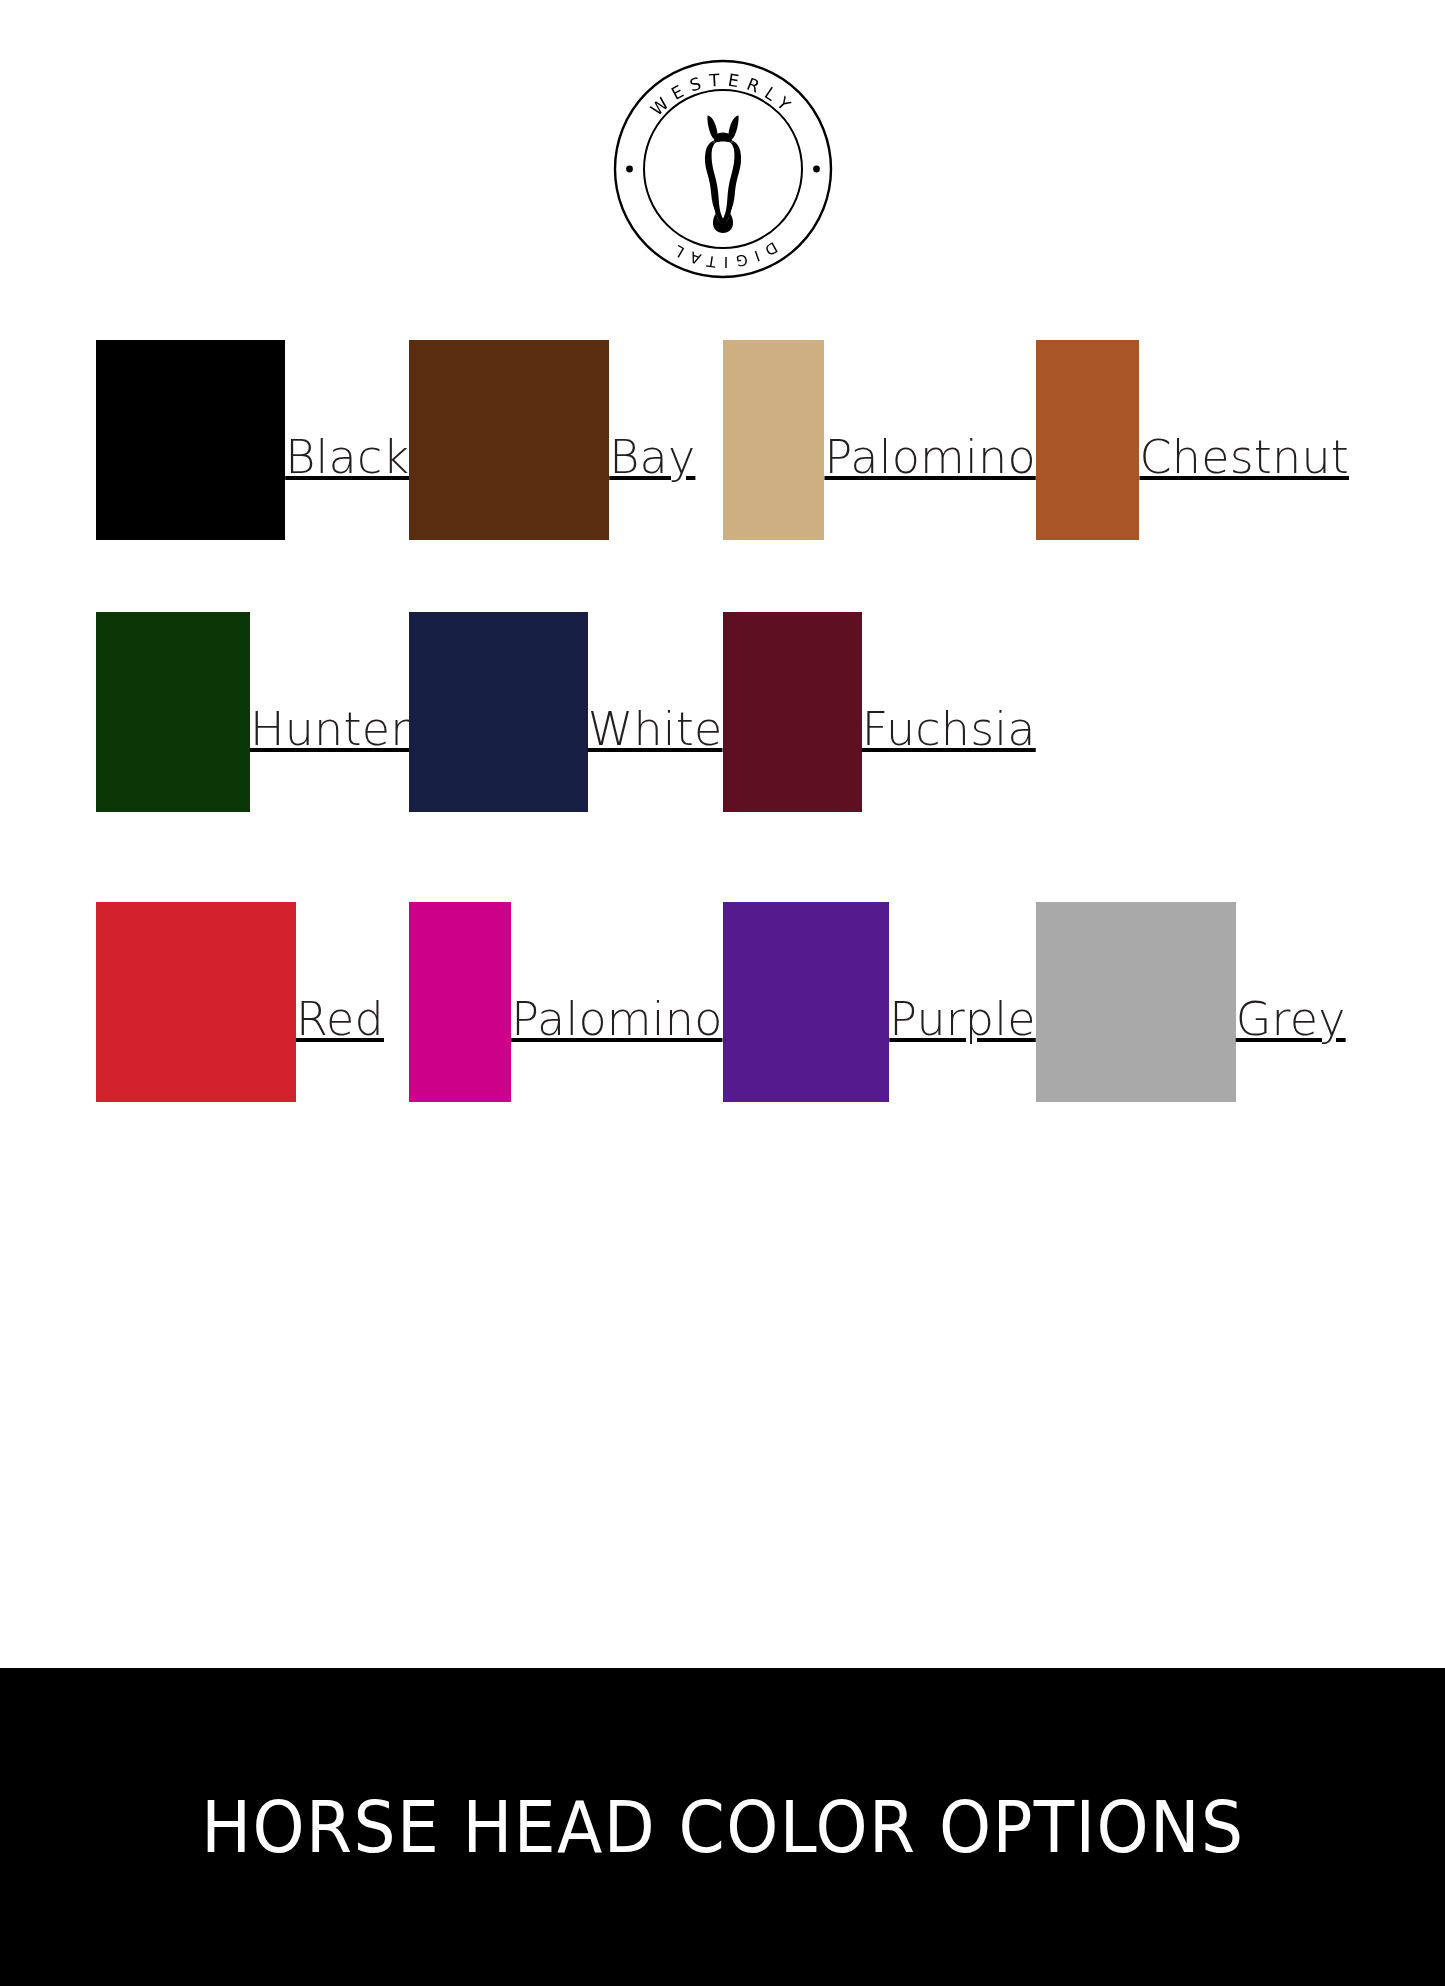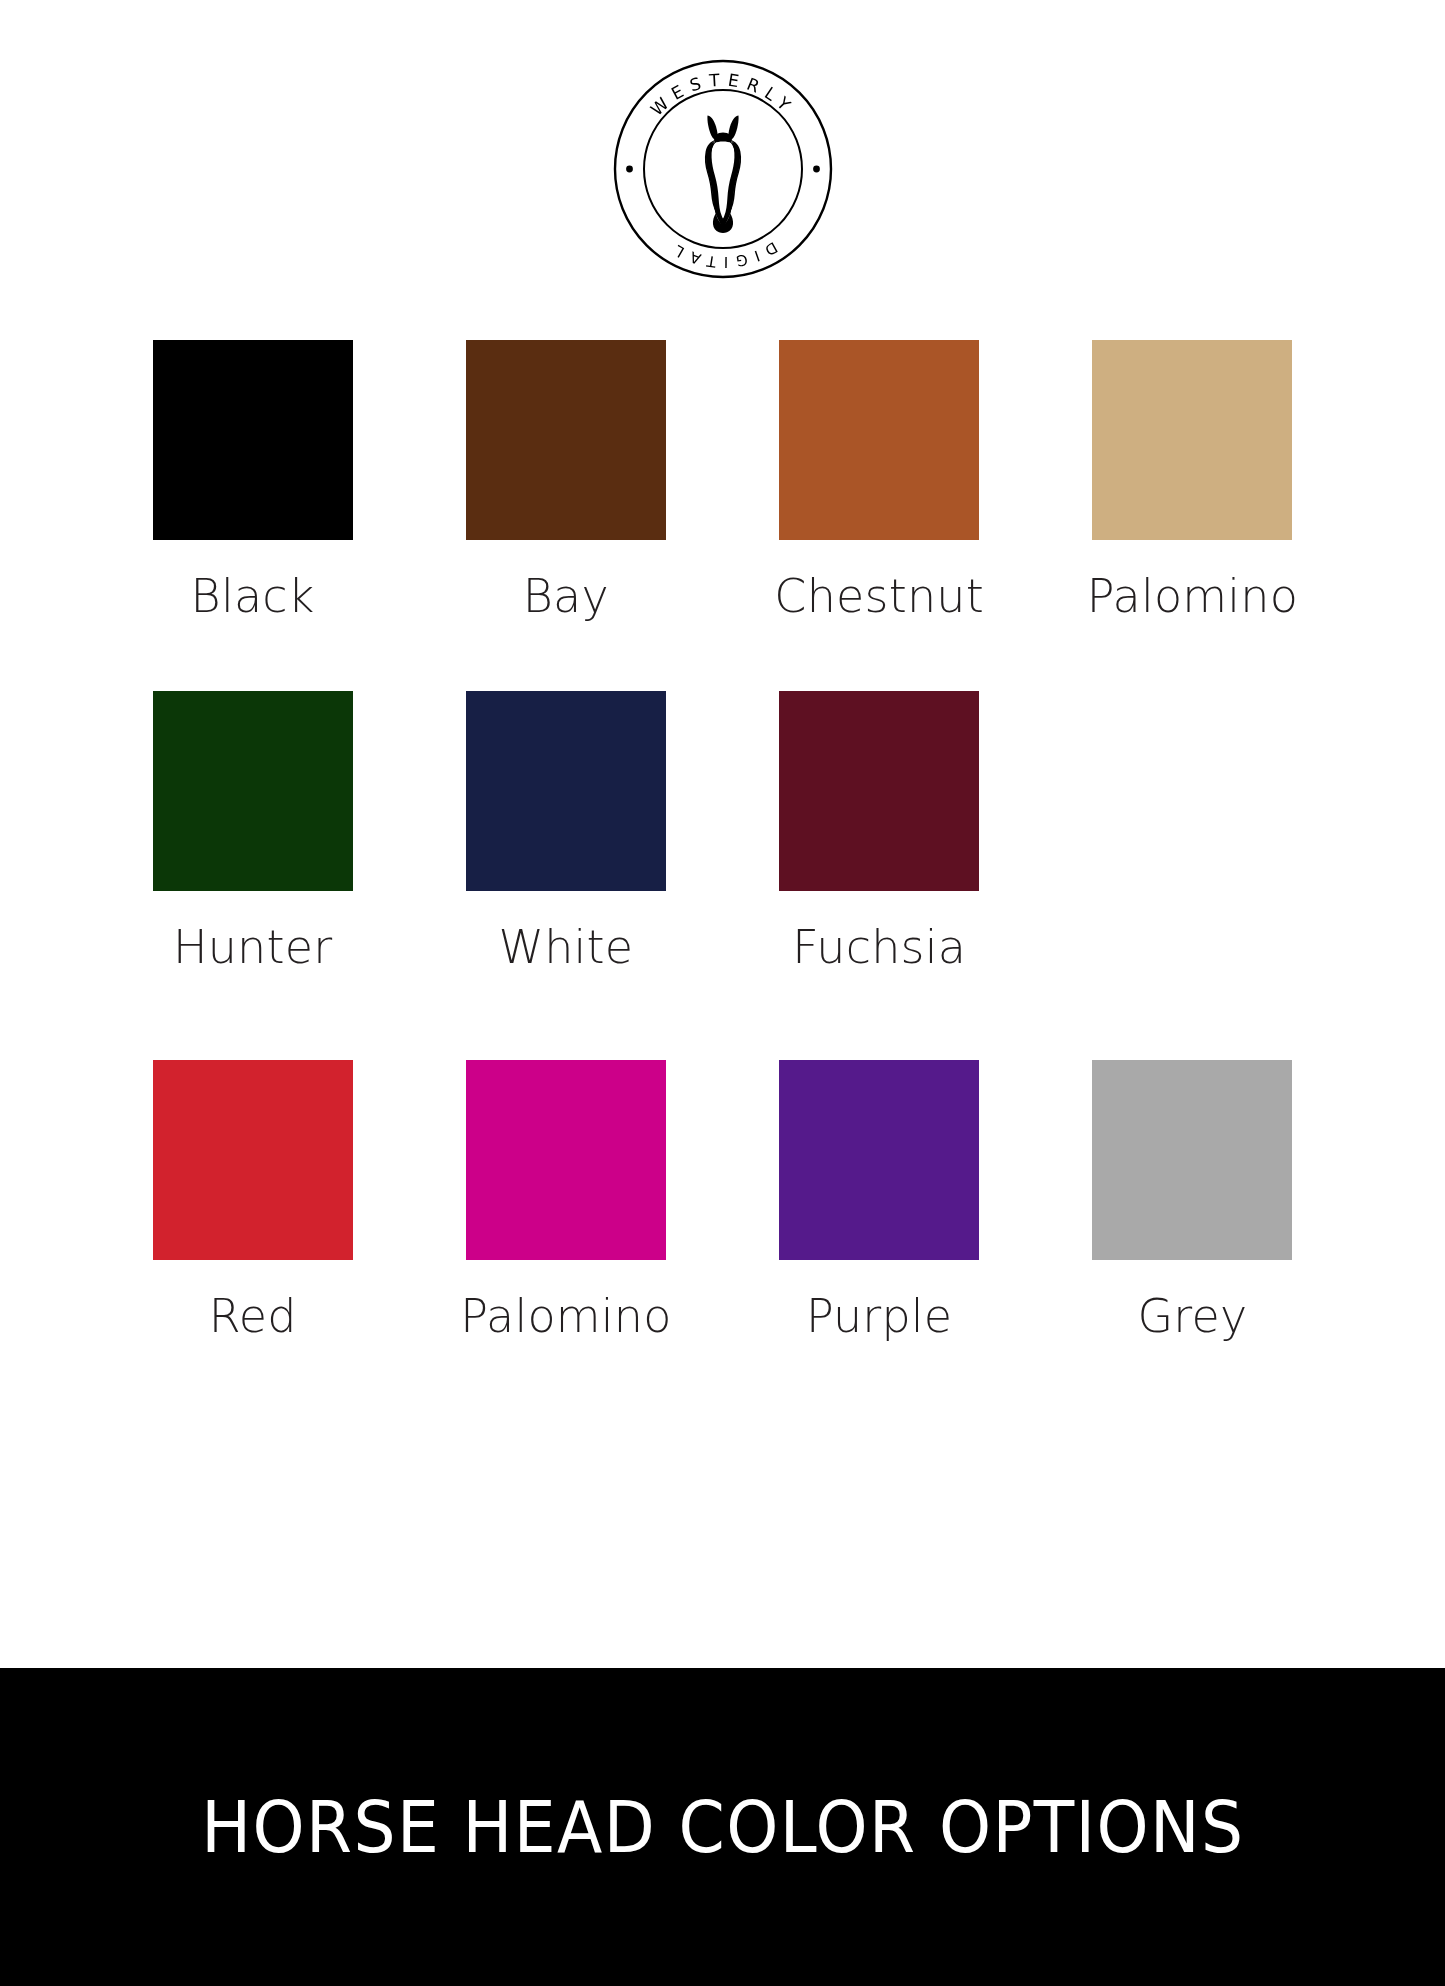--- a/index.html
+++ b/index.html
@@ -43,22 +43,22 @@
     width: 1253px;
   }
   .grid-row {
     display: flex;
     width: 100%;
     margin-bottom: 6px;
   }
   .cell {
     width: 25%;
     display: flex;
-    flex-direction: column;
     align-items: center;
+    text-decoration: underline;
   }
   .swatch {
     width: 200px;
     height: 200px;
     box-sizing: border-box;
   }
   .swatch.bordered {
     border: 7px solid #000000;
   }
   .swatch-label {
@@ -184,26 +184,26 @@
     <div class="grid-row row-gap-1">
       <div class="cell">
         <div class="swatch" style="background:#000000"></div>
         <div class="swatch-label">Black</div>
       </div>
       <div class="cell">
         <div class="swatch" style="background:#5A2D11"></div>
         <div class="swatch-label">Bay</div>
       </div>
       <div class="cell">
+        <div class="swatch" style="background:#CEAF81"></div>
+        <div class="swatch-label">Palomino</div>
+      </div>
+      <div class="cell">
         <div class="swatch" style="background:#AA5527"></div>
         <div class="swatch-label">Chestnut</div>
-      </div>
-      <div class="cell">
-        <div class="swatch" style="background:#CEAF81"></div>
-        <div class="swatch-label">Palomino</div>
       </div>
     </div>
 
     <div class="grid-row row-gap-2">
       <div class="cell">
         <div class="swatch" style="background:#0B3707"></div>
         <div class="swatch-label">Hunter</div>
       </div>
       <div class="cell">
         <div class="swatch" style="background:#171F45"></div>

